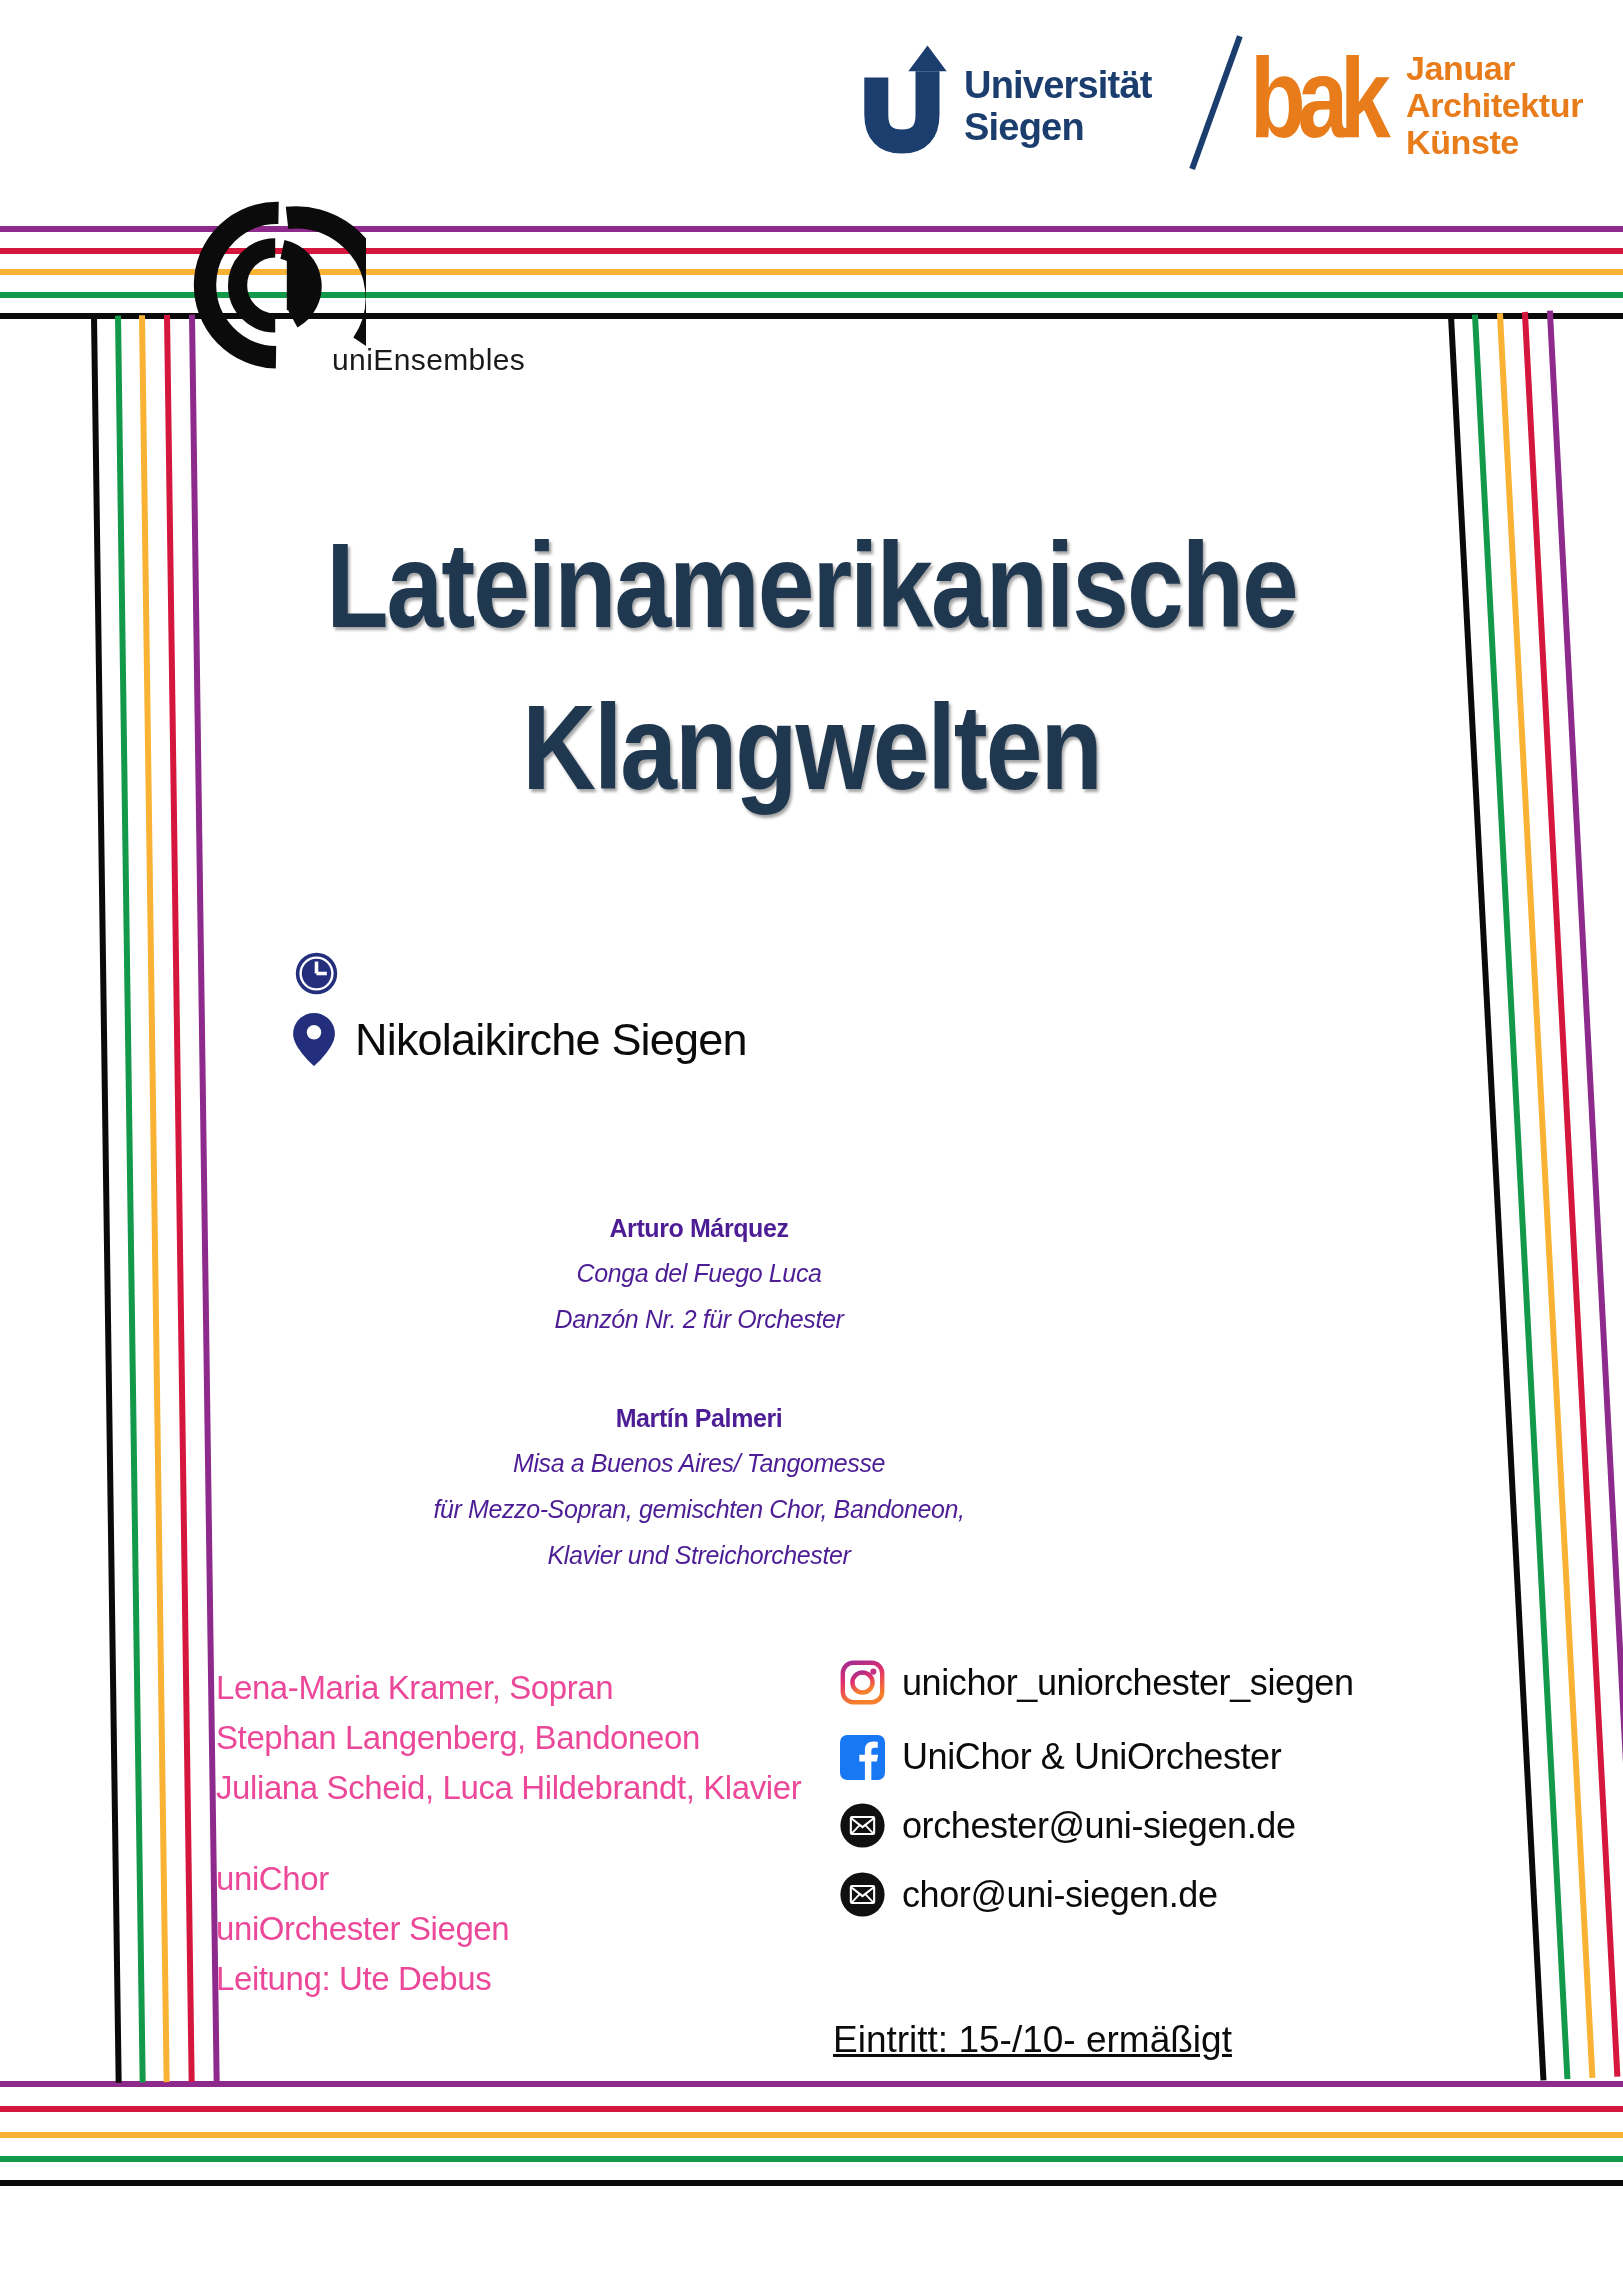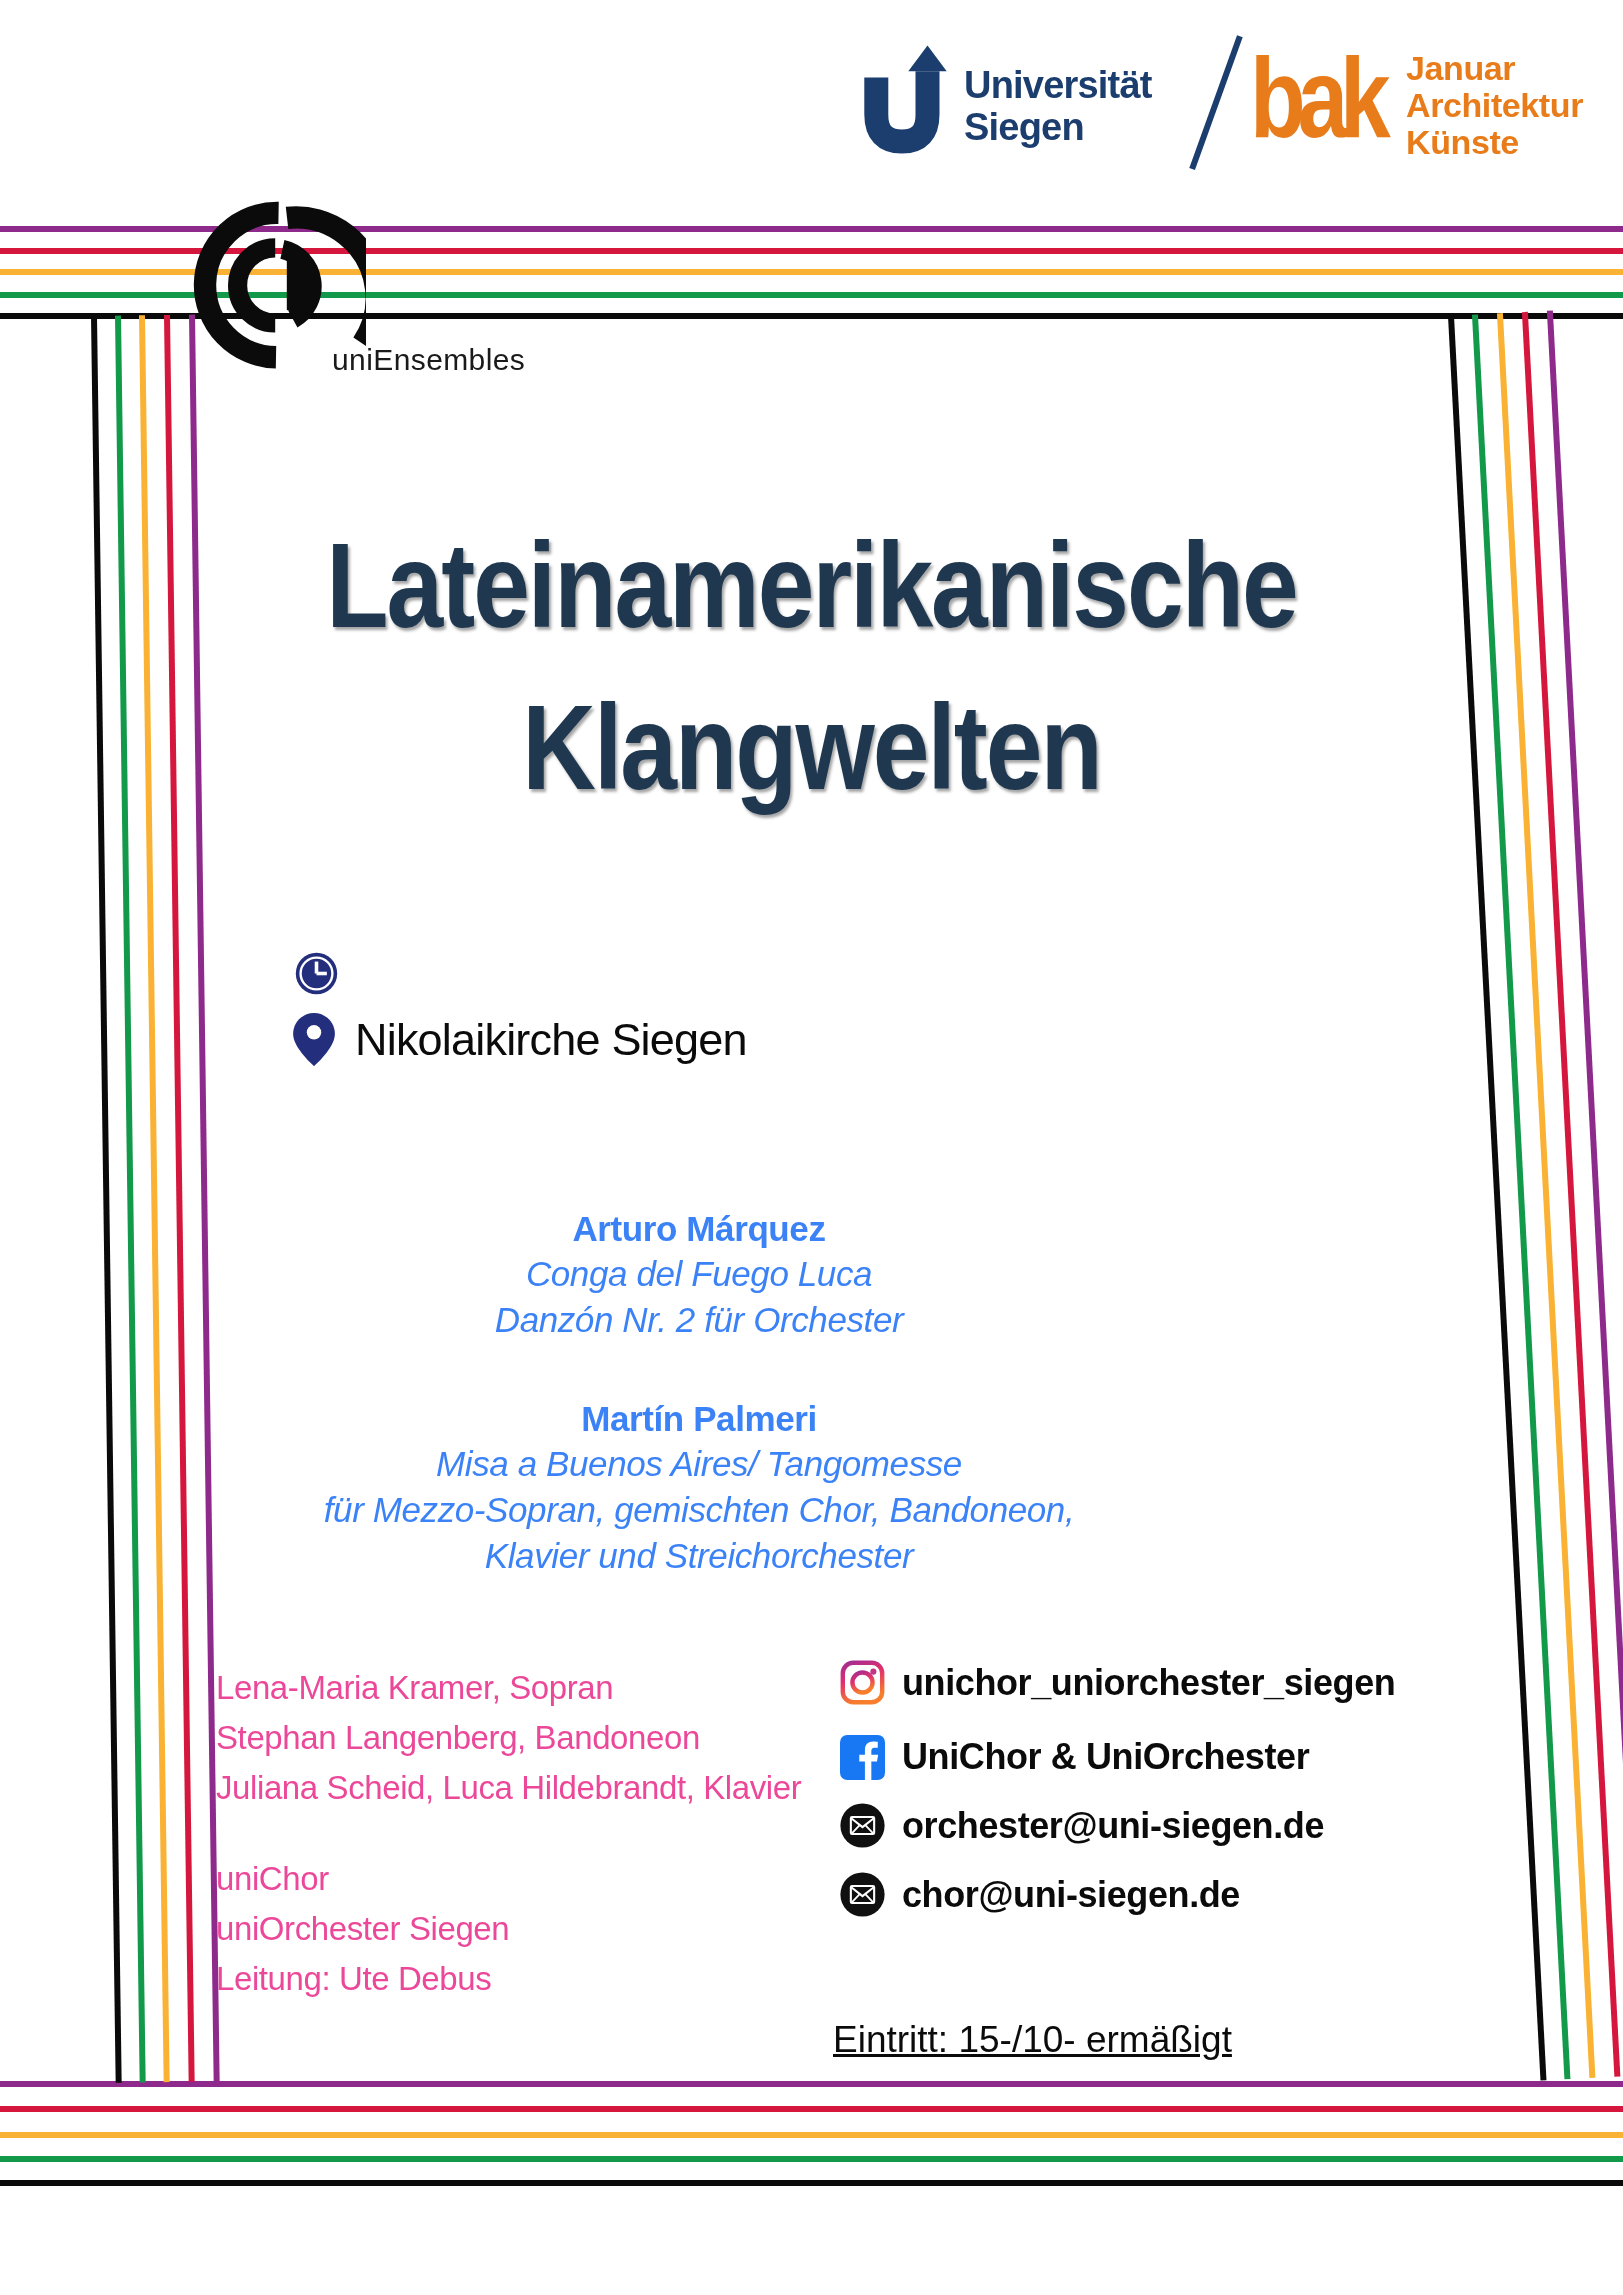--- a/index.html
+++ b/index.html
@@ -33,29 +33,29 @@
   
   .title-line{position:absolute;left:0;width:1623px;text-align:center;font-weight:bold;
               font-size:120px;line-height:120px;color:#1F3850;letter-spacing:-2.4px;
               transform:scaleX(0.85);transform-origin:center top;
               text-shadow:2.4px 3.2px 3.2px rgba(40,40,40,0.42);}
 
   
   .event-text{position:absolute;left:355px;font-size:45px;line-height:45px;letter-spacing:-0.8px;color:#0b0b0b;}
 
   
-  .prog{position:absolute;left:0;width:1398px;text-align:center;font-size:35px;line-height:43px;
-        letter-spacing:-0.4px;color:#3b82f6;}
+  .prog{position:absolute;left:0;width:1398px;text-align:center;font-size:25px;line-height:43px;
+        letter-spacing:-0.4px;color:#4c1d95;}
   .prog.bold{font-weight:bold;}
   .prog.it{font-style:italic;}
 
   
   .leftcol{position:absolute;left:216px;font-size:33px;line-height:50px;color:#ec4899;letter-spacing:-0.4px;}
   .row-icon{position:absolute;left:840px;}
-  .row-text{position:absolute;left:902px;font-size:36px;line-height:43px;color:#0b0b0b;letter-spacing:-0.4px;font-weight:bold;}
+  .row-text{position:absolute;left:902px;font-size:36px;line-height:43px;color:#0b0b0b;letter-spacing:-0.4px;}
   .admission{position:absolute;left:833px;top:2019px;font-size:37px;line-height:42px;color:#0b0b0b;text-decoration:underline;}
 
   svg{display:block;}
 </style>
 </head>
 <body>
 
 <div id="page">
 
   <div>

